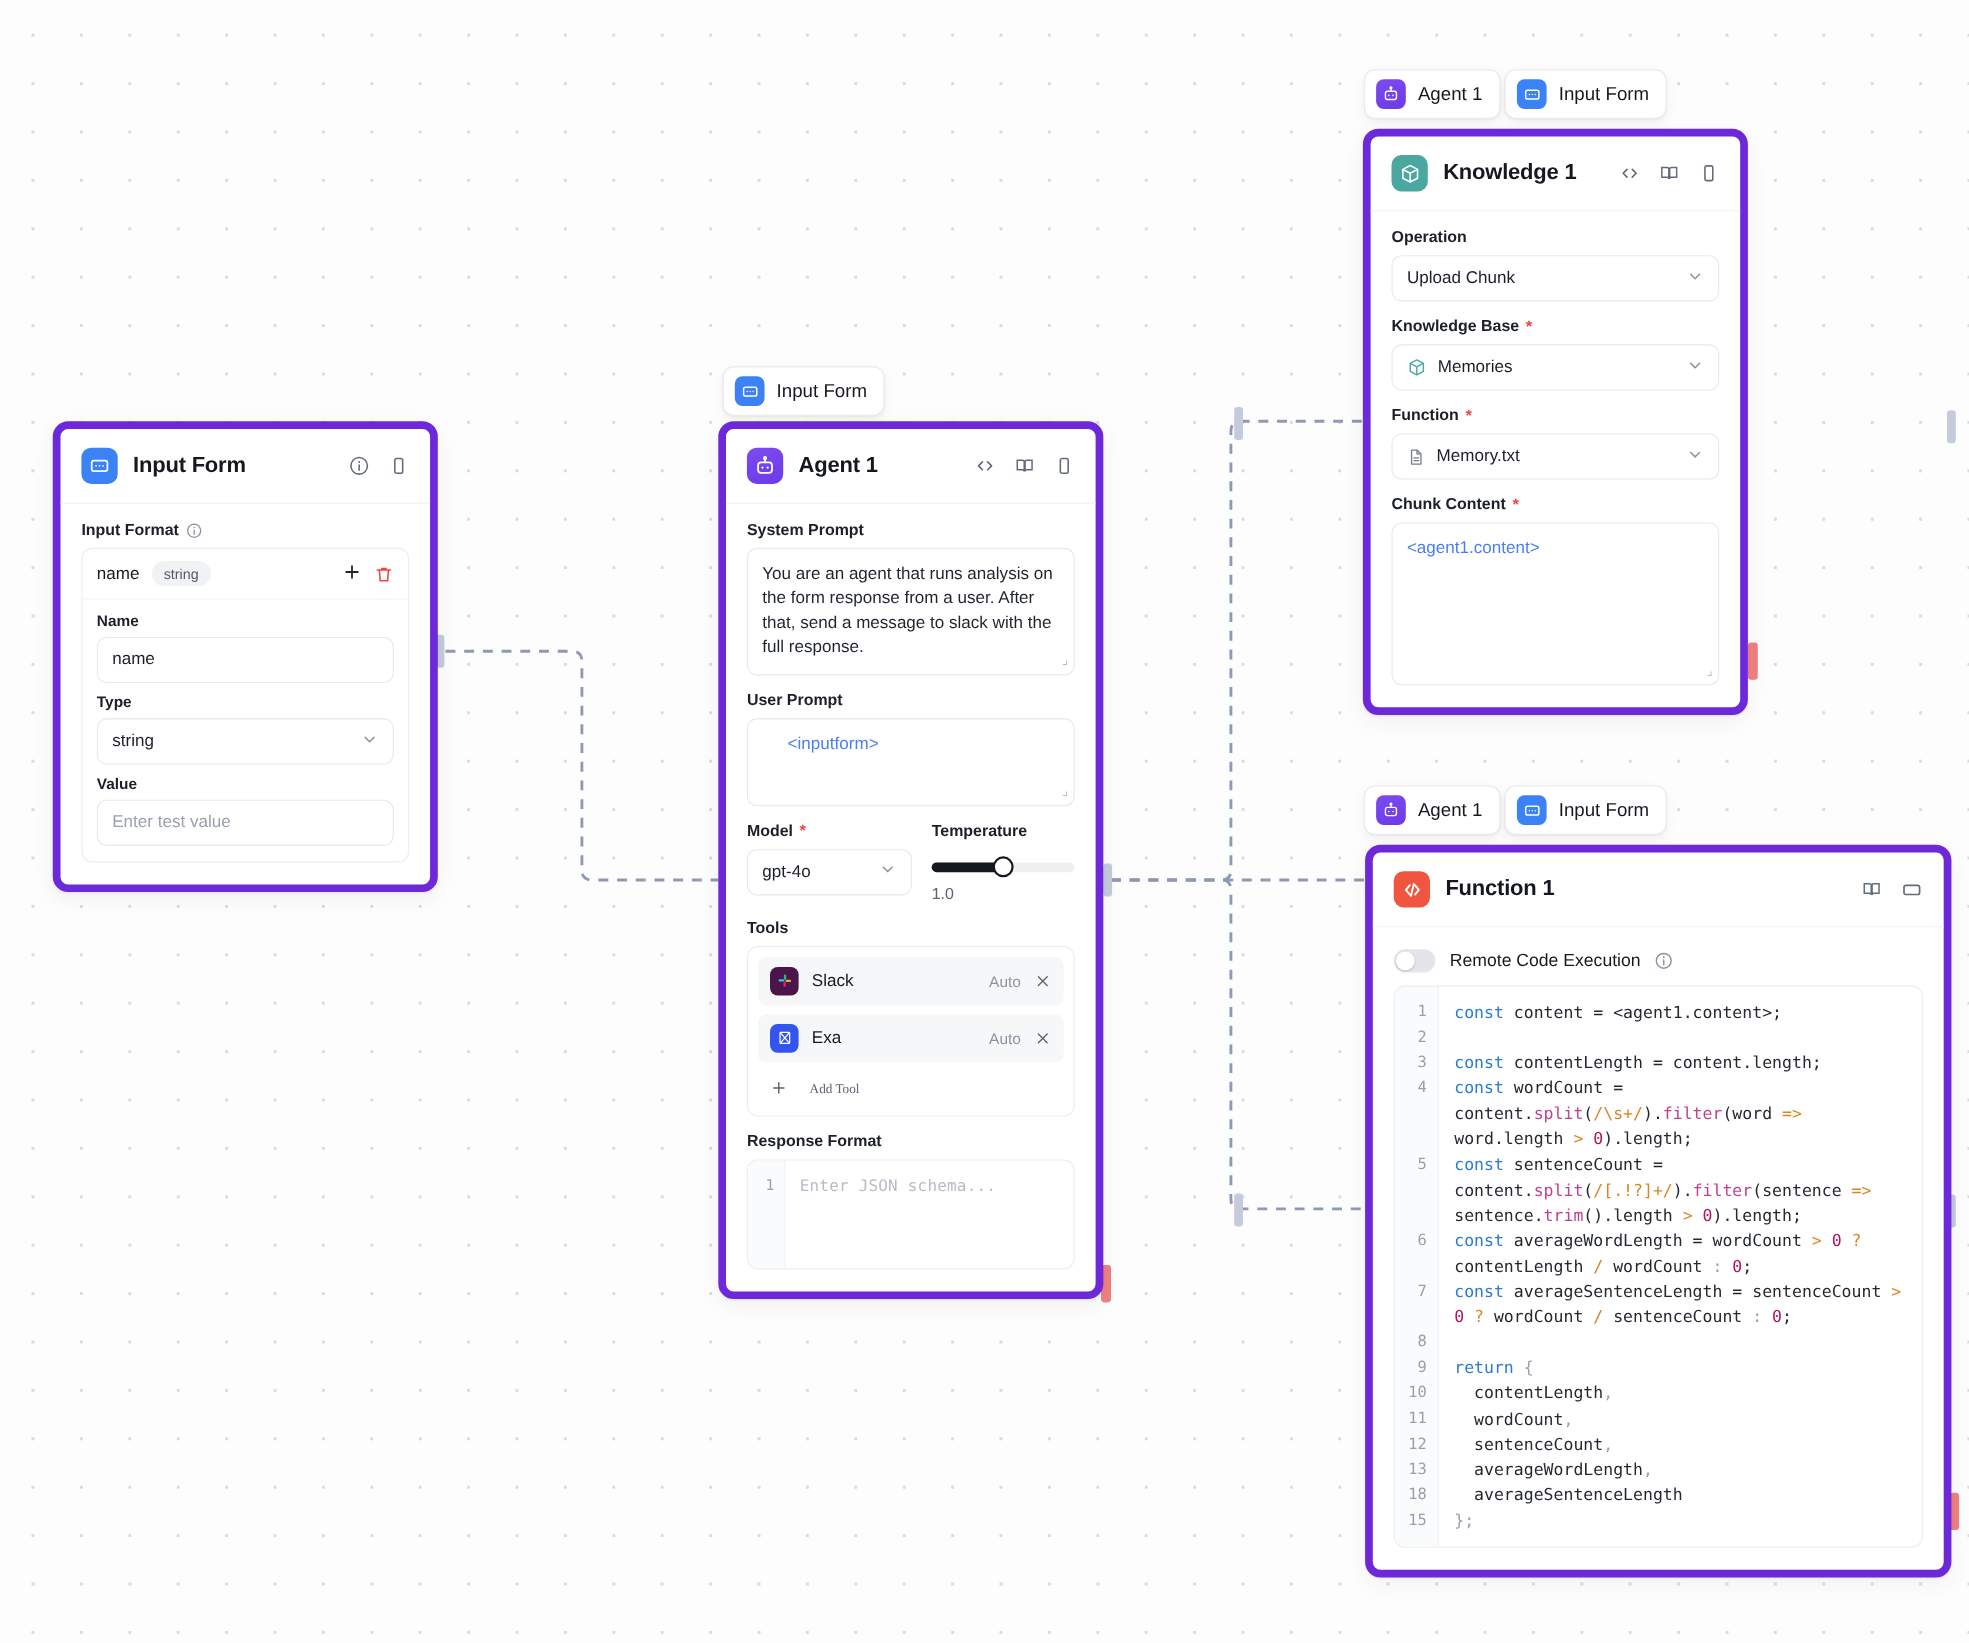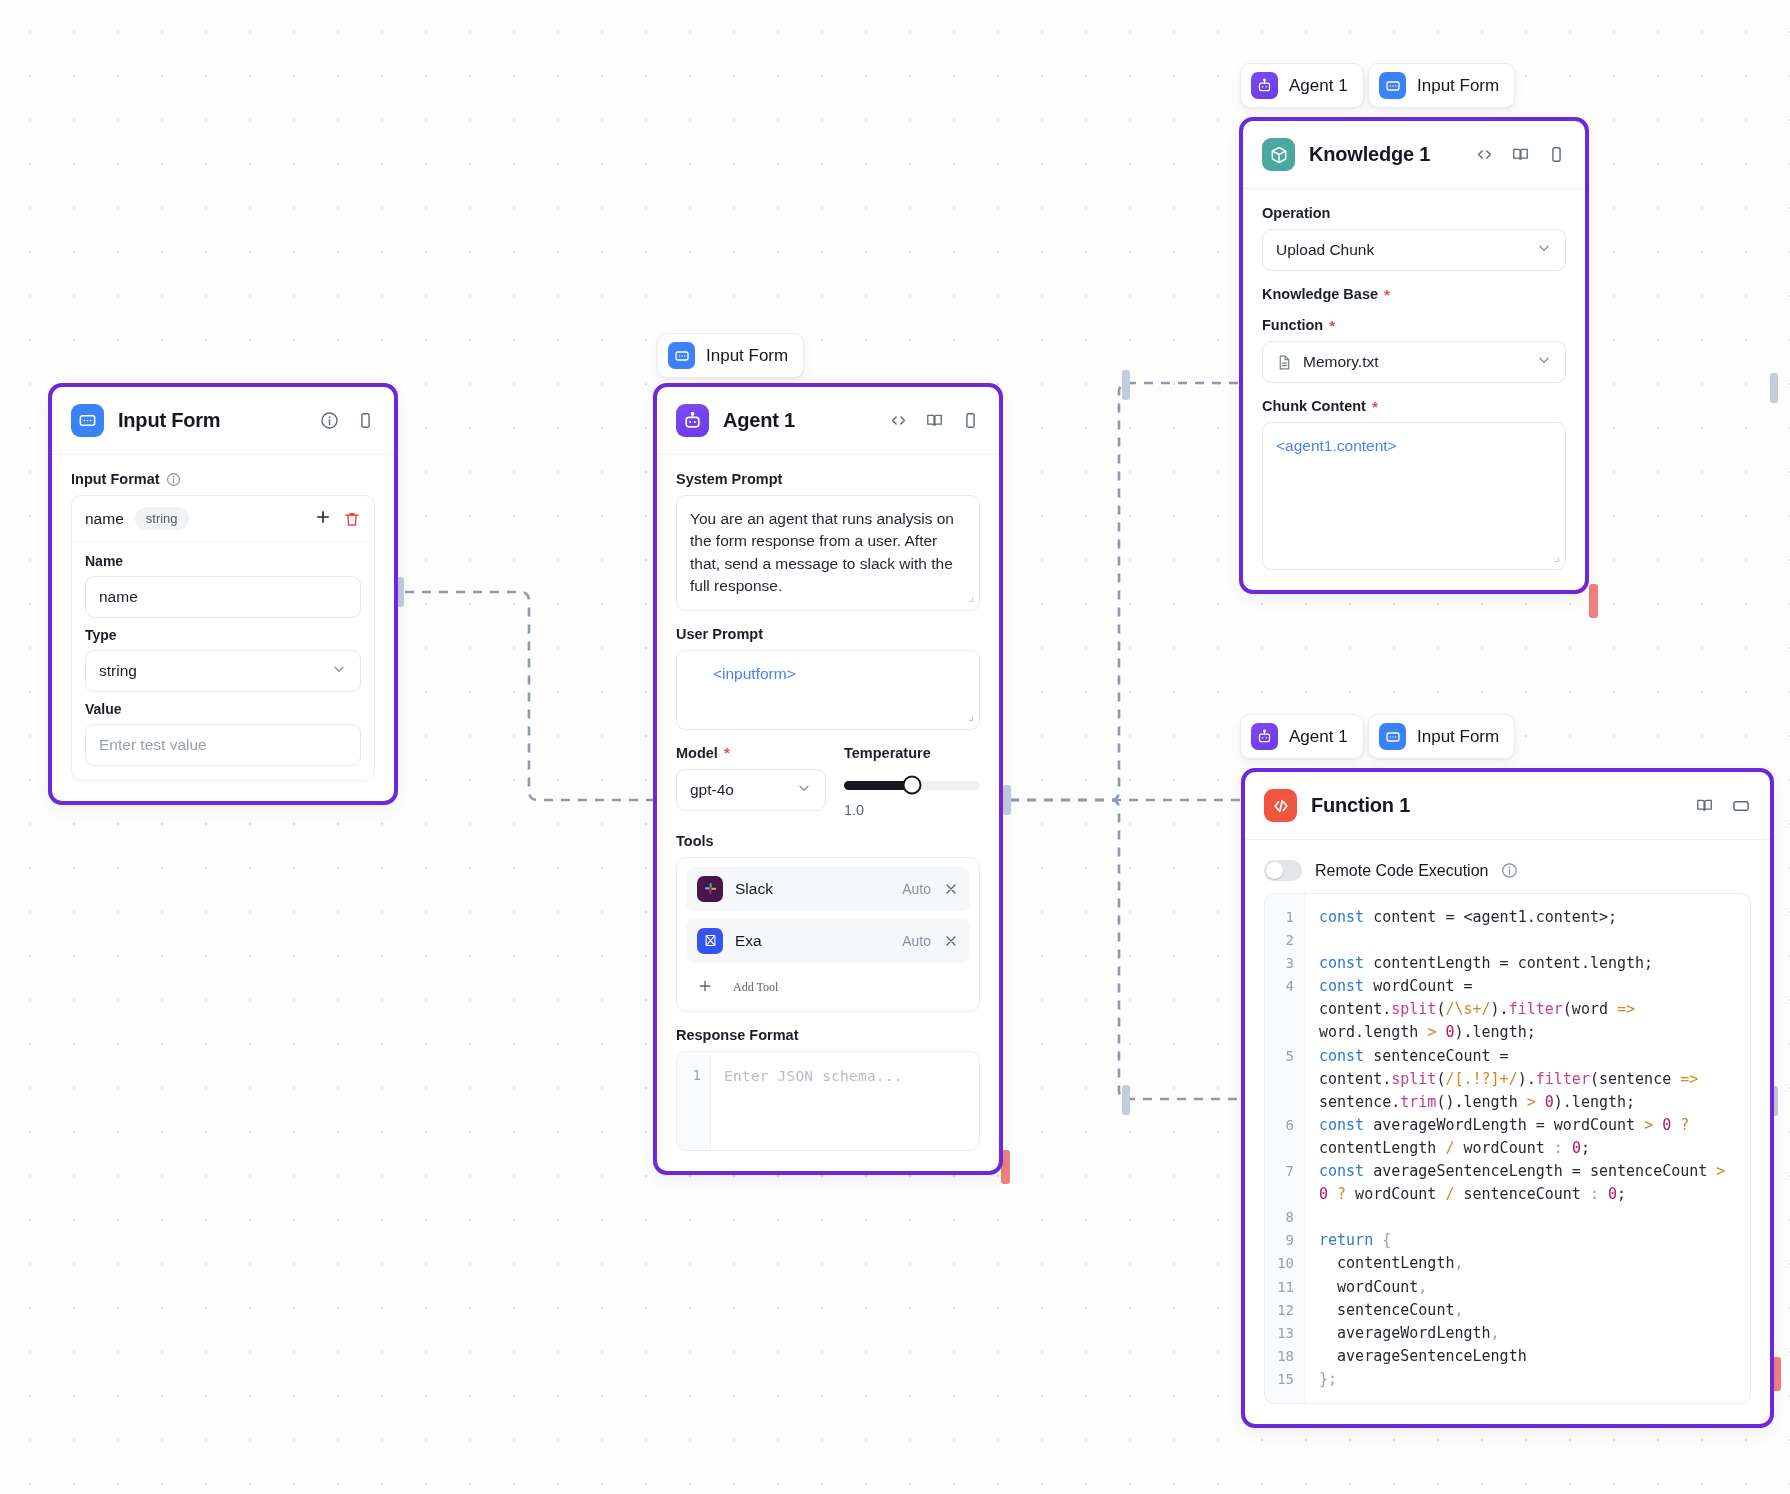--- a/index.html
+++ b/index.html
@@ -14,21 +14,21 @@
     overflow: hidden;
     color: #15181e;
   }
 
   .canvas { position: absolute; inset: 0; }
 
   
   .node {
     position: absolute;
     background: #ffffff;
-    border: 4px solid #6d28d9;
+    border: 7px solid #6d28d9;
     border-radius: 14px;
     box-shadow: 0 1px 2px rgba(16,24,40,.05), 0 6px 20px rgba(16,24,40,.05);
   }
   .node-head {
     display: flex;
     align-items: center;
     gap: 14px;
     padding: 17px 19px;
     border-bottom: 1px solid #f0f1f4;
   }
@@ -536,20 +536,34 @@
                 <path d="M6 9.5l6 6 6-6"></path>
               </svg>
           </span>
         </div>
       </div>
 
       <div class="sect">
         <div class="flabel">
           <span>Knowledge Base</span>
             <span class="req">*</span>
+        </div>
+        <div class="ctrl">
+          <span style="display:flex;">
+            <svg width="18" height="18" viewBox="0 0 24 24" fill="none" stroke="#4aa8a0" stroke-width="1.7" stroke-linejoin="round">
+                <path d="M12 3l8 4.2v9.6L12 21l-8-4.2V7.2z"></path>
+                <path d="M4 7.2l8 4.2 8-4.2M12 11.4V21"></path>
+              </svg>
+          </span>
+          <span>Memories</span>
+          <span class="chev">
+            <svg width="16" height="16" viewBox="0 0 24 24" fill="none" stroke="currentColor" stroke-width="2" stroke-linecap="round">
+                <path d="M6 9.5l6 6 6-6"></path>
+              </svg>
+          </span>
         </div>
       </div>
 
       <div class="sect">
         <div class="flabel">
           <span>Function</span>
             <span class="req">*</span>
         </div>
         <div class="ctrl">
           <span style="display:flex;">

